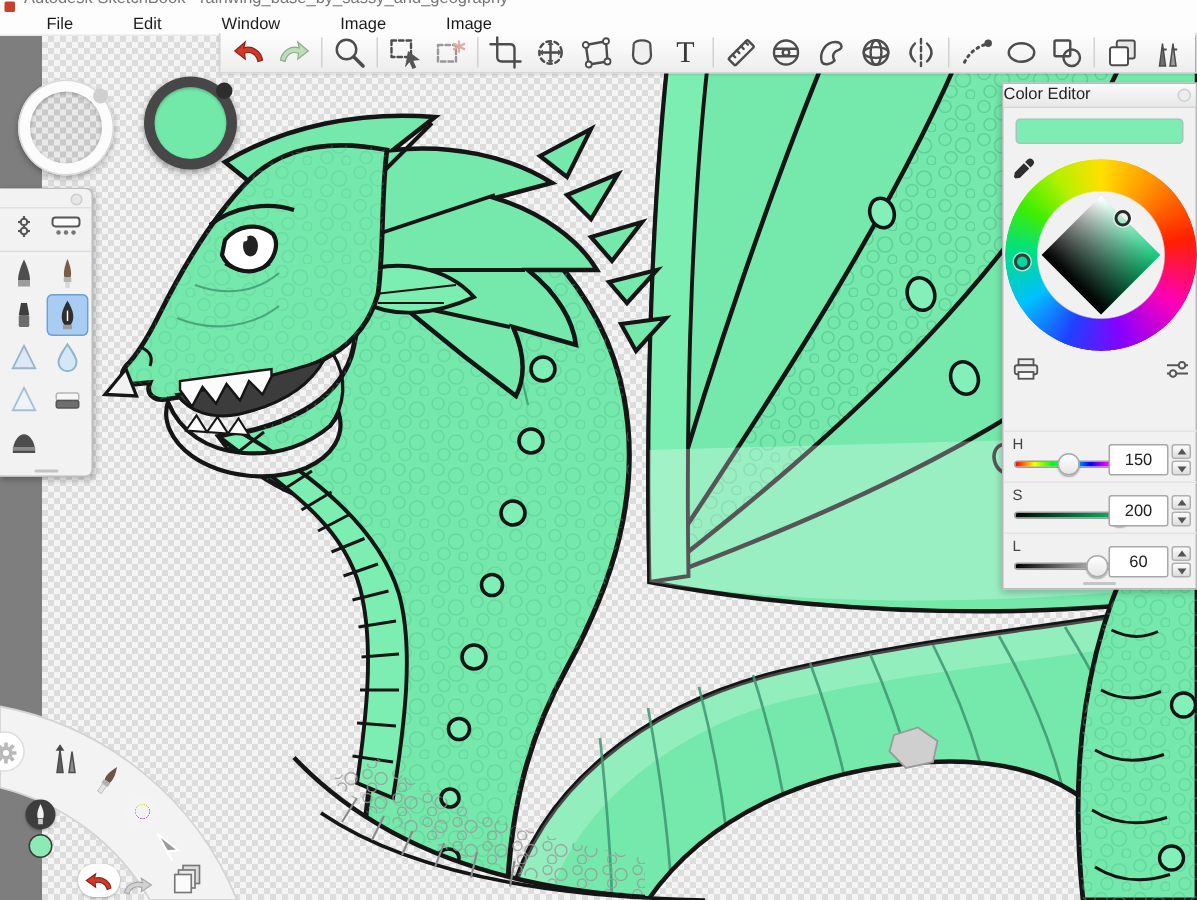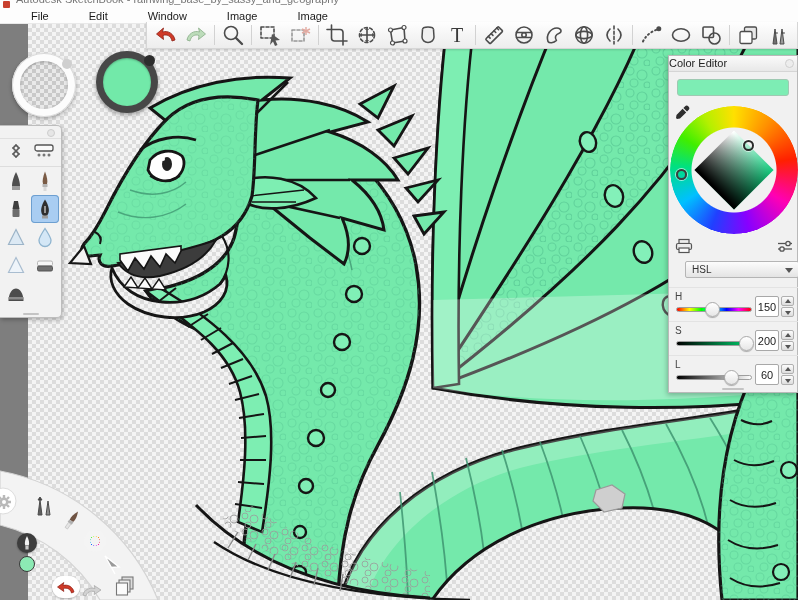--- a/index.html
+++ b/index.html
@@ -80,21 +80,21 @@
              display:flex; align-items:center; padding:0 6px; font-size:10px; color:#333; position:relative; top:205px; margin-top:0; position:absolute; left:8px; right:8px; width:114px; }
   .ce-mode .caret { position:absolute; right:5px; top:6px; width:0; height:0; border-left:4px solid transparent; border-right:4px solid transparent; border-top:5px solid #555; }
   .ce-sliders { position:absolute; left:0; top:231px; width:130px; }
   .ce-row { position:relative; height:34px; border-top:1px solid #e3e3e3; padding:2px 6px 0; }
   .ce-lab { font-size:10px; color:#444; }
   .ce-track { position:absolute; left:7px; top:19px; width:76px; height:5px; border-radius:3px; border:1px solid #9e9e9e; }
   .ce-track.h { background:linear-gradient(to right,#f00,#ff0 17%,#0f0 33%,#0ff 50%,#00f 67%,#f0f 83%,#f00); }
   .ce-track.s { background:linear-gradient(to right,#000,#00d26e); }
   .ce-track.l { background:linear-gradient(to right,#000,#fff); }
   .ce-handle { position:absolute; top:-6px; width:15px; height:15px; border-radius:50%; background:linear-gradient(#fff,#e6e6e6); border:1px solid #aaa; box-shadow:0 1px 1px rgba(0,0,0,.3); }
-  .ce-num { position:absolute; right:20px; top:8px; width:24px; height:21px; background:#fff; border:1px solid #a8a8a8; border-radius:2px;
+  .ce-num { position:absolute; right:20px; top:8px; width:40px; height:21px; background:#fff; border:1px solid #a8a8a8; border-radius:2px;
             font-size:11px; color:#222; text-align:center; line-height:20px; }
   .ce-spin { position:absolute; right:5px; top:8px; width:13px; height:21px; display:flex; flex-direction:column; gap:1px; }
   .ce-spin b { flex:1; background:linear-gradient(#fcfcfc,#ddd); border:1px solid #b0b0b0; border-radius:2px; position:relative; }
   .ce-spin b i { position:absolute; left:50%; top:50%; width:0; height:0; margin:-2px 0 0 -3px; border-left:3px solid transparent; border-right:3px solid transparent; }
   .ce-spin b.up i { border-bottom:4px solid #555; }
   .ce-spin b.dn i { border-top:4px solid #555; margin-top:-1px; }
   .ce-grip { position:absolute; bottom:2px; left:50%; width:22px; height:2px; margin-left:-11px; background:#c4c4c4; border-radius:1px; }
 
   svg .ic { stroke:#4c4c4c; stroke-width:1.6; fill:none; stroke-linecap:round; stroke-linejoin:round; }
 </style>
@@ -650,24 +650,20 @@
           </svg></span>
       <span style="position:absolute;right:6px;top:1px"><svg width="16" height="14">
             <g stroke="#555" stroke-width="1.3" fill="#f2f2f2">
               <path d="M1,4.5 H15"></path>
               <circle cx="11" cy="4.5" r="2.2"></circle>
               <path d="M1,10 H15"></path>
               <circle cx="5" cy="10" r="2.2"></circle>
             </g>
           </svg></span>
     </div>
-    <div class="ce-mode">
-        <span>HSL</span>
-        <span class="caret"></span>
-      </div>
     <div class="ce-sliders">
       <div class="ce-row">
         <span class="ce-lab">H</span>
         <div class="ce-track h">
             <span class="ce-handle" style="left:28px"></span>
           </div>
         <div class="ce-num">150</div>
         <div class="ce-spin">
             <b class="up">
               <i></i>

